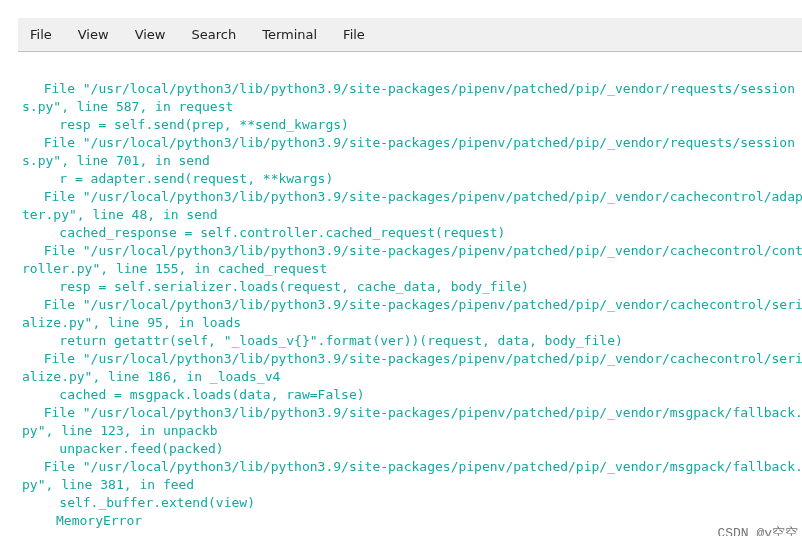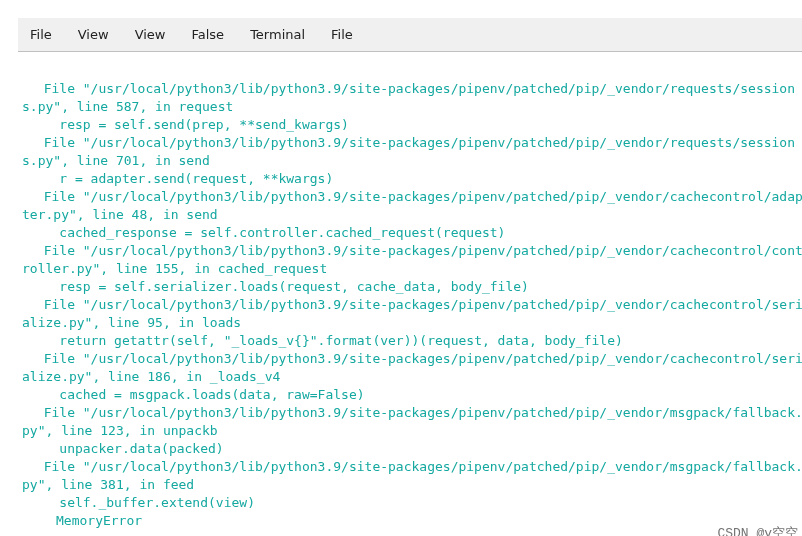--- a/index.html
+++ b/index.html
@@ -52,40 +52,40 @@
       font-family: Liberation Mono, monospace;
     }
   </style>
 </head>
 <body>
 
 <div class="menubar">
   <span>File</span>
   <span>View</span>
   <span>View</span>
-  <span>False</span>
+  <span>Search</span>
   <span>Terminal</span>
   <span>File</span>
 </div>
 
 <div class="terminal">
 <span class="trace">  File "/usr/local/python3/lib/python3.9/site-packages/pipenv/patched/pip/_vendor/requests/sessions.py", line 587, in request</span>
 <span class="trace">    resp = self.send(prep, **send_kwargs)</span>
 <span class="trace">  File "/usr/local/python3/lib/python3.9/site-packages/pipenv/patched/pip/_vendor/requests/sessions.py", line 701, in send</span>
 <span class="trace">    r = adapter.send(request, **kwargs)</span>
 <span class="trace">  File "/usr/local/python3/lib/python3.9/site-packages/pipenv/patched/pip/_vendor/cachecontrol/adapter.py", line 48, in send</span>
 <span class="trace">    cached_response = self.controller.cached_request(request)</span>
 <span class="trace">  File "/usr/local/python3/lib/python3.9/site-packages/pipenv/patched/pip/_vendor/cachecontrol/controller.py", line 155, in cached_request</span>
 <span class="trace">    resp = self.serializer.loads(request, cache_data, body_file)</span>
 <span class="trace">  File "/usr/local/python3/lib/python3.9/site-packages/pipenv/patched/pip/_vendor/cachecontrol/serialize.py", line 95, in loads</span>
 <span class="trace">    return getattr(self, "_loads_v{}".format(ver))(request, data, body_file)</span>
 <span class="trace">  File "/usr/local/python3/lib/python3.9/site-packages/pipenv/patched/pip/_vendor/cachecontrol/serialize.py", line 186, in _loads_v4</span>
 <span class="trace">    cached = msgpack.loads(data, raw=False)</span>
 <span class="trace">  File "/usr/local/python3/lib/python3.9/site-packages/pipenv/patched/pip/_vendor/msgpack/fallback.py", line 123, in unpackb</span>
-<span class="trace">    unpacker.data(packed)</span>
+<span class="trace">    unpacker.feed(packed)</span>
 <span class="trace">  File "/usr/local/python3/lib/python3.9/site-packages/pipenv/patched/pip/_vendor/msgpack/fallback.py", line 381, in feed</span>
 <span class="trace">    self._buffer.extend(view)</span>
 <span class="memerr">MemoryError</span>
 
 <span class="fail-box"><span class="fail-x">✘</span> <span class="fail-text">Installation Failed</span></span>
 
 </div>
 
 <div class="watermark">CSDN @v空空</div>
 

